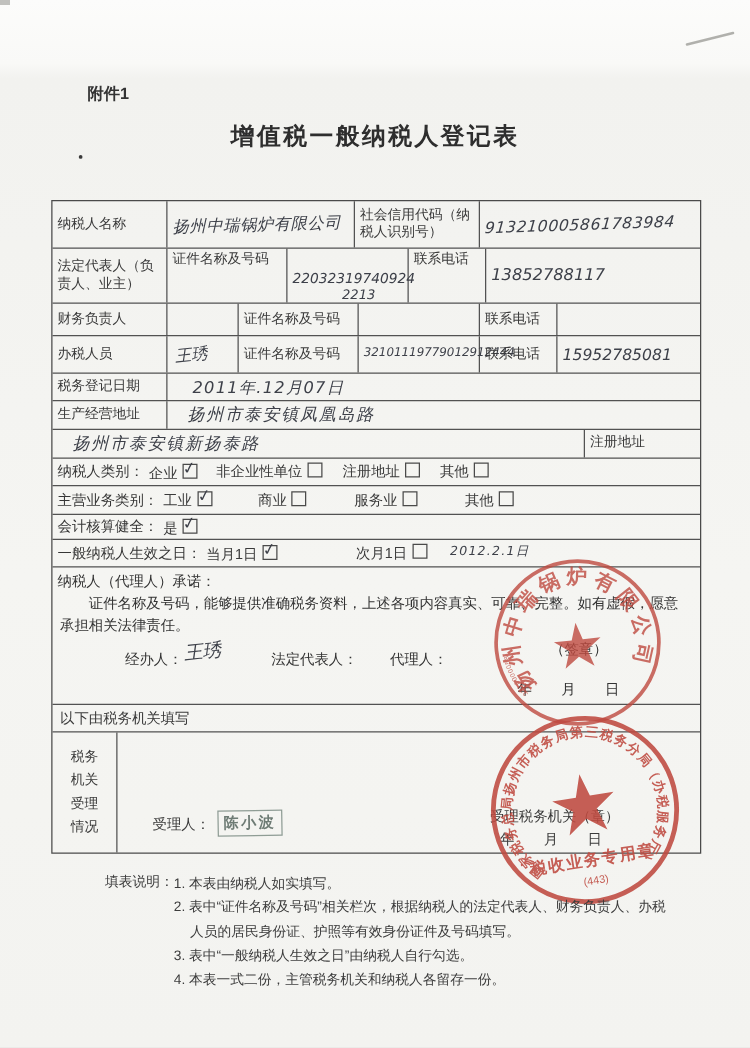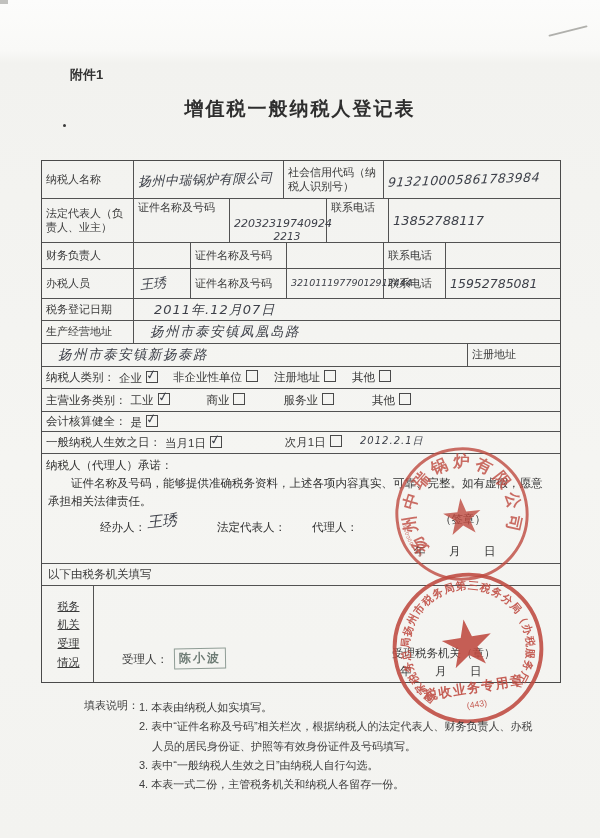--- a/index.html
+++ b/index.html
@@ -44,21 +44,21 @@
   .tick{display:inline-block;position:relative;margin-left:-12px;top:-3px;color:#3d4049;font-size:13px;transform:rotate(-10deg);font-style:italic;}
 
   .commit-title{font-size:11.5px;padding:4px 2px 0 4px;color:#333;}
   .commit-body{font-size:11.5px;line-height:1.55;padding:2px 10px 0 6px;text-indent:2em;color:#333;}
   .sig-label{position:absolute;font-size:11.5px;color:#333;}
   .seal-hint{position:absolute;left:398px;top:58px;font-size:11.5px;color:#333;}
   .date-line{position:absolute;left:372px;top:90px;font-size:11.5px;letter-spacing:6px;color:#333;}
 
   .section-head{font-size:11.5px;padding-left:6px;}
   .vlabel{width:52px;justify-content:center;}
-  .vlabel span{display:block;width:24px;font-size:11px;line-height:1.7;word-break:break-all;text-align:right;text-decoration:underline;}
+  .vlabel span{display:block;width:24px;font-size:11px;line-height:1.7;word-break:break-all;text-align:center;}
   .accept-area{flex:1;display:block;position:relative;}
   .acceptor-label{position:absolute;left:28px;top:66px;font-size:11.5px;}
   .name-stamp{position:absolute;left:80px;top:62px;font-size:12px;font-weight:bold;color:#56665f;border:1.5px solid #7e8e86;padding:1px 4px;letter-spacing:2px;opacity:.85;transform:rotate(-1deg);}
   .authority-label{position:absolute;left:298px;top:60px;font-size:11.5px;}
   .accept-date{position:absolute;left:306px;top:78px;font-size:11.5px;letter-spacing:6px;}
 
   .seal{position:absolute;pointer-events:none;}
   .company-seal{left:388px;top:440px;width:148px;height:148px;transform:rotate(-6deg);opacity:.8;}
   .tax-seal{left:386px;top:566px;width:164px;height:164px;transform:rotate(-9deg);opacity:.88;}
 

